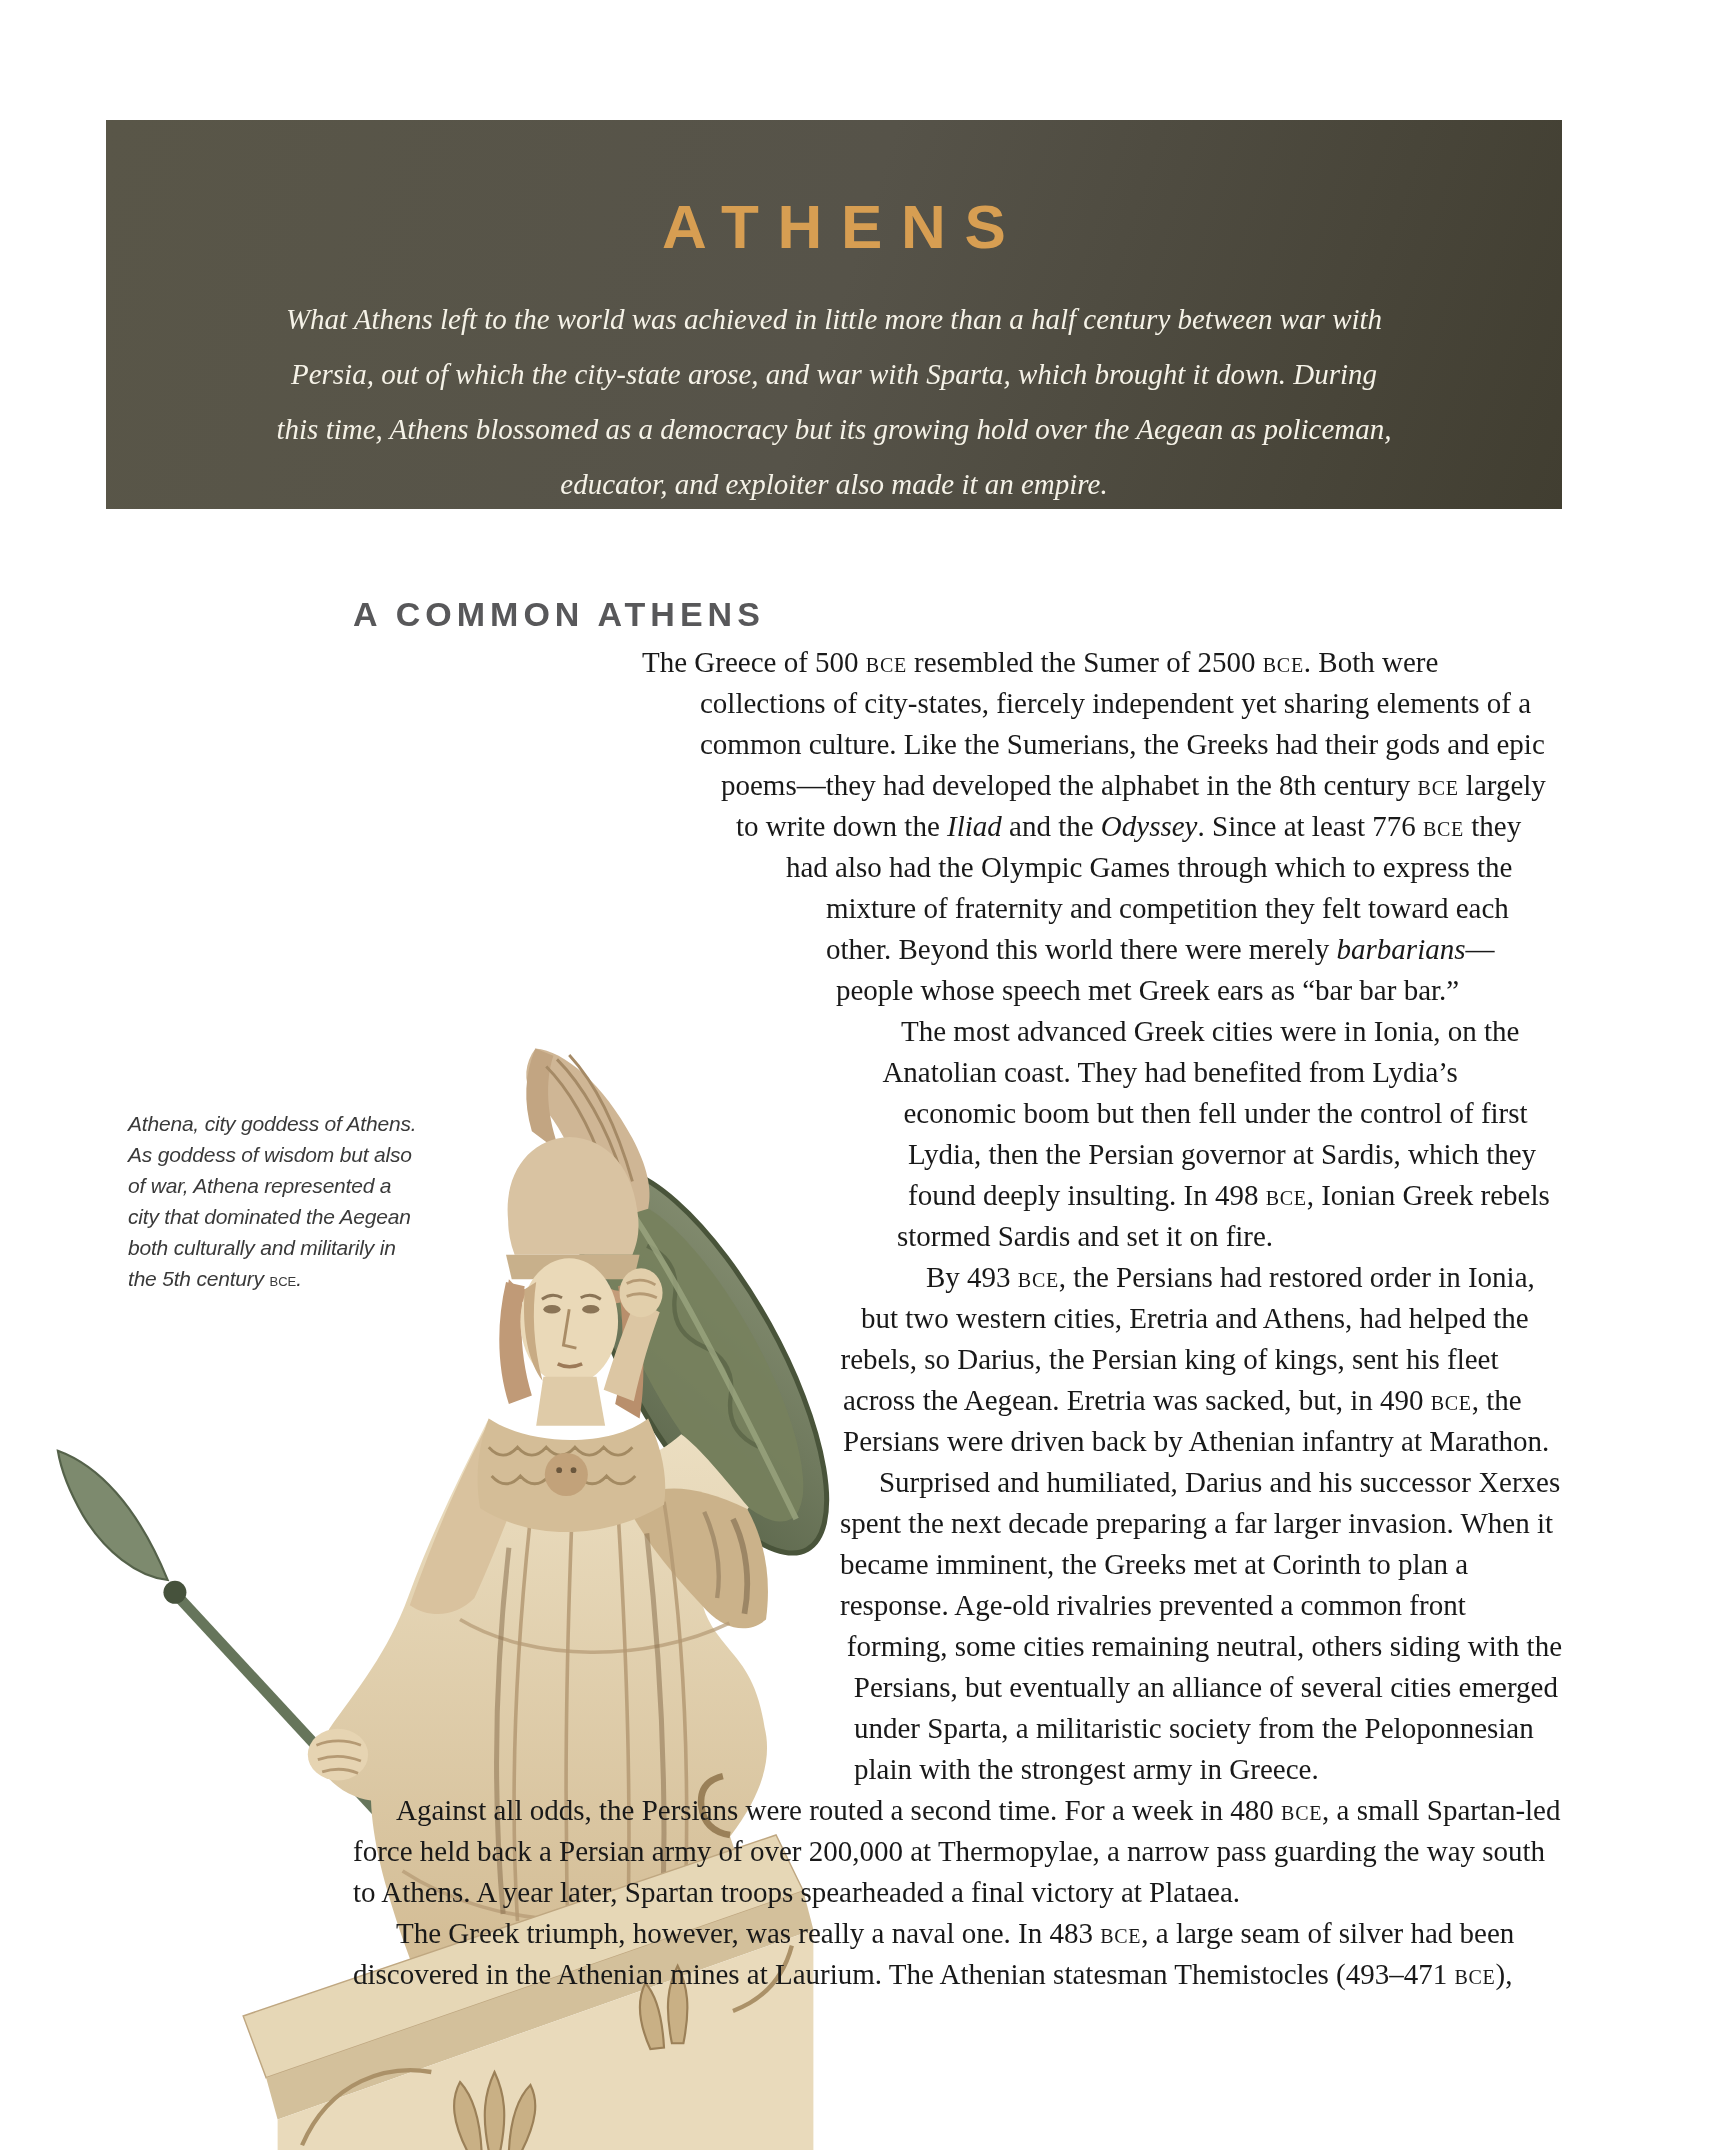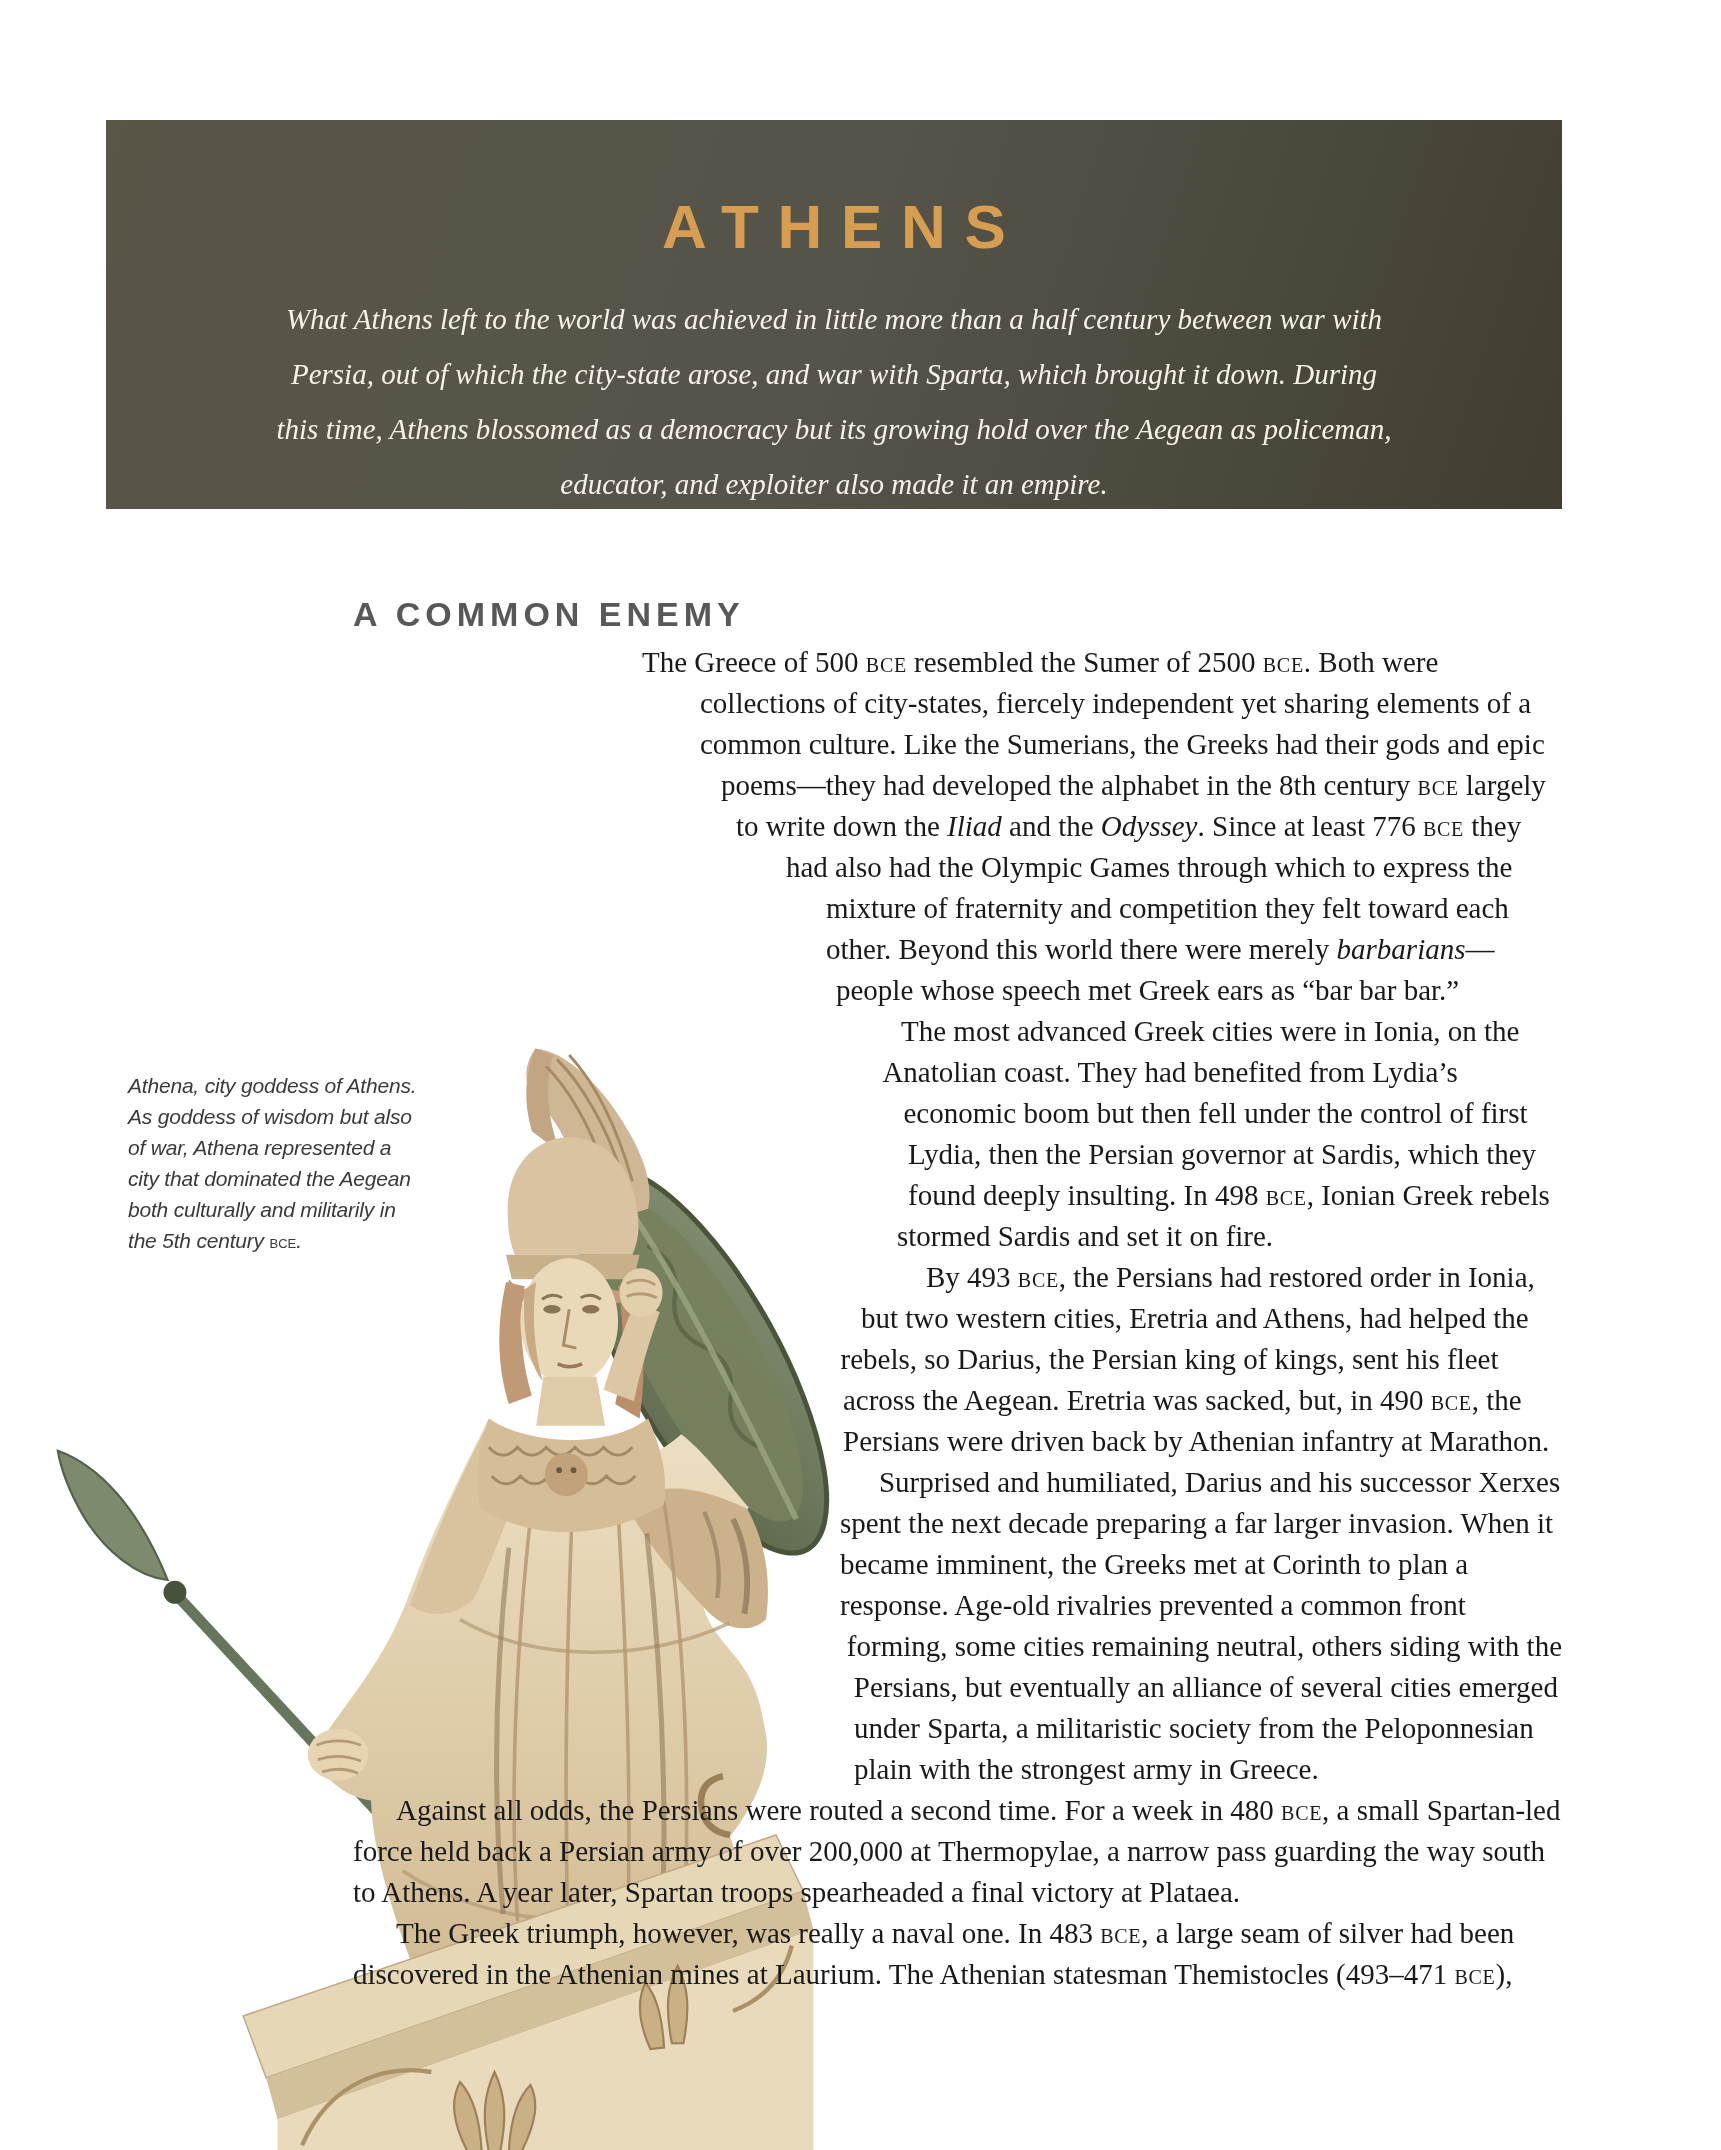--- a/index.html
+++ b/index.html
@@ -29,21 +29,21 @@
   
   .statue-shape { float:left; width:603px; height:1140px; margin-top:370px;
     shape-outside: polygon(0px 0px, 264px 0px, 289px 41px, 347px 82px, 340px 123px,
       368px 164px, 383px 205px, 433px 246px, 473px 287px, 458px 328px, 483px 369px,
       505px 410px, 530px 452px, 551px 493px, 555px 534px, 544px 574px, 530px 615px,
       508px 656px, 487px 698px, 487px 739px, 490px 780px, 480px 821px, 483px 862px,
       487px 903px, 487px 944px, 487px 985px, 494px 1026px, 501px 1067px, 501px 1140px,
       0px 1140px); }
 
   
-  .caption { position:absolute; left:128px; top:1070px; width:309px; z-index:3;
+  .caption { position:absolute; left:128px; top:1108px; width:309px; z-index:3;
              font-family:"Liberation Sans", sans-serif; font-style:italic;
              font-size:21px; line-height:31px; letter-spacing:-0.2px; color:#3a3a3a; }
   .caption .sc { font-style:normal; font-size:18.7px; letter-spacing:0; }
 
   
   .statue { position:absolute; left:29px; top:1045px; width:819px; height:1106px; z-index:1; }
 </style>
 </head>
 <body>
 
@@ -161,21 +161,21 @@
           <path d="M380 1532 C420 1440 500 1420 560 1430" stroke="#ab9168" stroke-width="6" fill="none"></path>
           <path d="M1062 1254 C1050 1300 1020 1330 980 1345" stroke="#ab9168" stroke-width="6" fill="none"></path>
         </g>
       </g>
     </svg>
   </div>
 
   <div class="caption">Athena, city goddess of Athens.<br>As goddess of wisdom but also<br>of war, Athena represented a<br>city that dominated the Aegean<br>both culturally and militarily in<br>the 5th century <span class="sc">bce</span>.</div>
 
   <div class="article">
-    <h2>A COMMON ENEMY</h2>
+    <h2>A COMMON ATHENS</h2>
     <div class="body-text">
       <div class="statue-shape"></div>
     <p>The Greece of 500 <span class="sc">bce</span> resembled the Sumer of 2500 <span class="sc">bce</span>. Both were collections of city-states, fiercely independent yet sharing elements of a common culture. Like the Sumerians, the Greeks had their gods and epic poems—they had developed the alphabet in the 8th century <span class="sc">bce</span> largely to write down the <i>Iliad</i> and the <i>Odyssey</i>. Since at least 776 <span class="sc">bce</span> they had also had the Olympic Games through which to express the mixture of fraternity and competition they felt toward each other. Beyond this world there were merely <i>barbarians</i>—people whose speech met Greek ears as “bar bar bar.”</p>
         <p>The most advanced Greek cities were in Ionia, on the Anatolian coast. They had benefited from Lydia’s economic boom but then fell under the control of first Lydia, then the Persian governor at Sardis, which they found deeply insulting. In 498 <span class="sc">bce</span>, Ionian Greek rebels stormed Sardis and set it on fire.</p>
         <p>By 493 <span class="sc">bce</span>, the Persians had restored order in Ionia, but two western cities, Eretria and Athens, had helped the rebels, so Darius, the Persian king of kings, sent his fleet across the Aegean. Eretria was sacked, but, in 490 <span class="sc">bce</span>, the Persians were driven back by Athenian infantry at Marathon.</p>
         <p>Surprised and humiliated, Darius and his successor Xerxes spent the next decade preparing a far larger invasion. When it became imminent, the Greeks met at Corinth to plan a response. Age-old rivalries prevented a common front forming, some cities remaining neutral, others siding with the Persians, but eventually an alliance of several cities emerged under Sparta, a militaristic society from the Peloponnesian plain with the strongest army in Greece.</p>
         <p>Against all odds, the Persians were routed a second time. For a week in 480 <span class="sc">bce</span>, a small Spartan-led force held back a Persian army of over 200,000 at Thermopylae, a narrow pass guarding the way south to Athens. A year later, Spartan troops spearheaded a final victory at Plataea.</p>
         <p>The Greek triumph, however, was really a naval one. In 483 <span class="sc">bce</span>, a large seam of silver had been discovered in the Athenian mines at Laurium. The Athenian statesman Themistocles (493–471 <span class="sc">bce</span>),</p>
       </div>
   </div>

